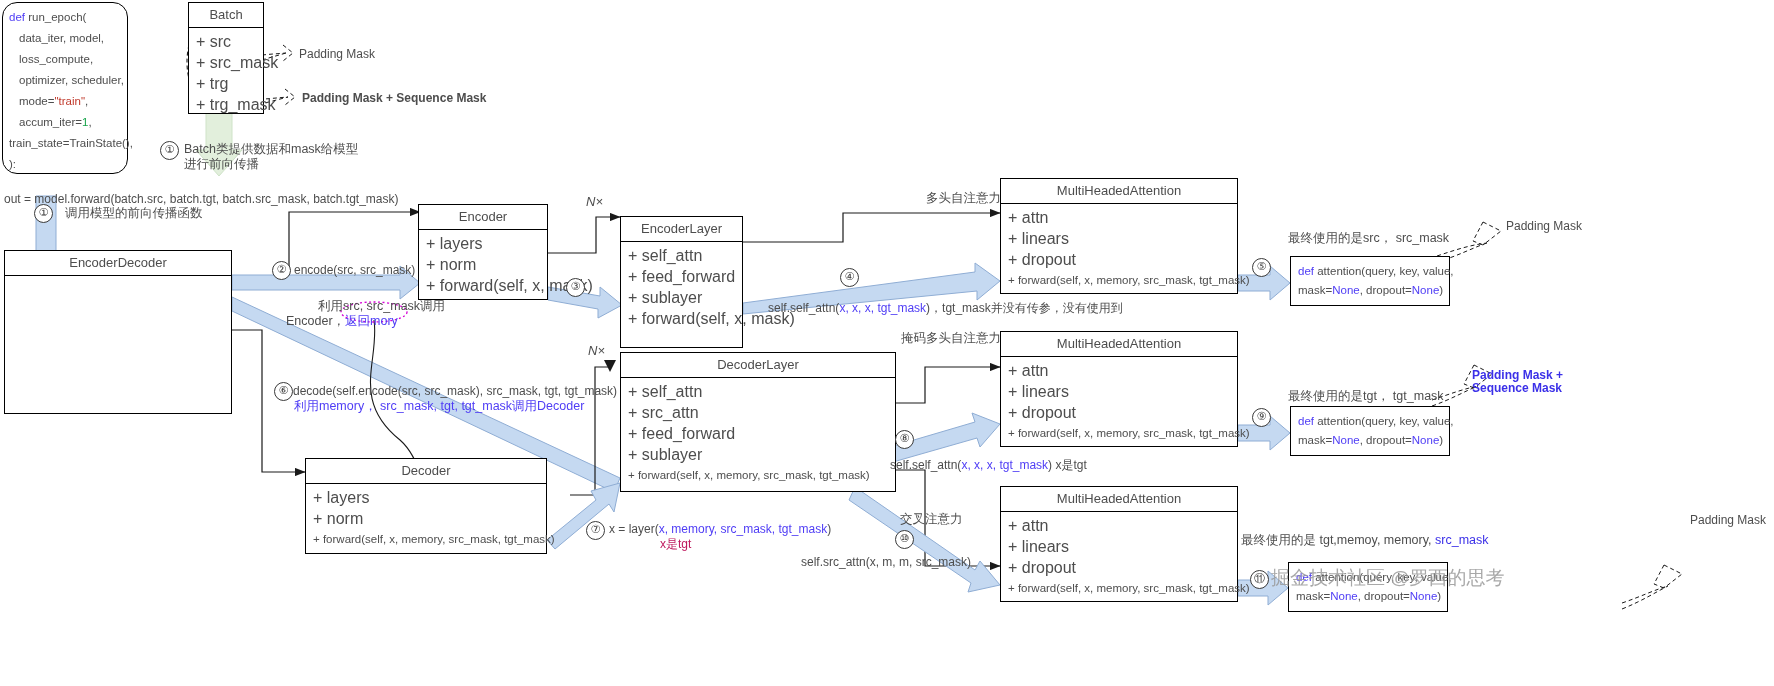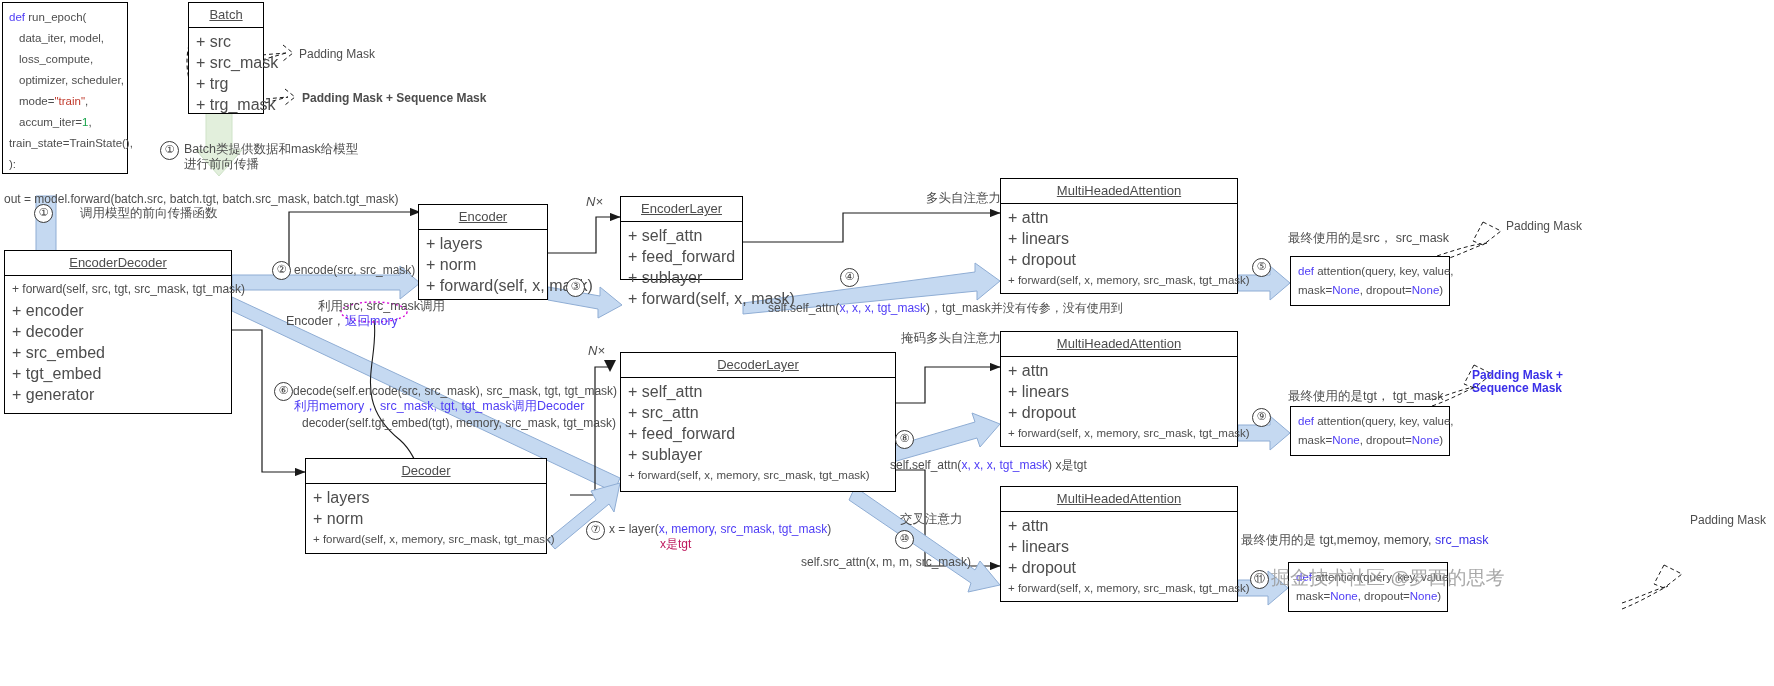--- a/index.html
+++ b/index.html
@@ -5,21 +5,21 @@
   html,body{margin:0;padding:0;background:#ffffff;}
   body{width:1774px;height:686px;position:relative;overflow:hidden;
        font-family:"Liberation Sans","DejaVu Sans",sans-serif;
        color:#4d4d4d;font-size:12px;}
   #stage{position:absolute;left:0;top:0;width:1774px;height:686px;}
   svg.layer{position:absolute;left:0;top:0;width:1774px;height:686px;pointer-events:none;}
 
   
   .uml{position:absolute;border:1.2px solid #000;background:#fff;box-sizing:border-box;}
   .uml .title{text-align:center;font-size:13px;color:#4d4d4d;padding:5px 0 5px;
-              border-bottom:1.2px solid #000;line-height:14px;text-decoration:underline;}
+              border-bottom:1.2px solid #000;line-height:14px;}
   .uml .rows{padding:3px 0 3px 0;}
   .uml .row{font-size:16px;color:#4d4d4d;padding:4px 0 4px 7px;line-height:13px;white-space:nowrap;}
 
   
   .codebox{position:absolute;border:1.2px solid #000;background:#fff;box-sizing:border-box;
            padding:6px 8px;font-size:12px;line-height:21px;color:#4d4d4d;}
   .codebox .ln{white-space:pre;}
   .kw{color:#4f3df5;}
   .str{color:#c0392b;}
   .num{color:#16a34a;}
@@ -118,21 +118,21 @@
     <path d="M1432,406 C 1452,399 1465,391 1478,386" fill="none" stroke="#1a1a1a" stroke-width="1" stroke-dasharray="4,3"></path>
     <polyline points="1474,365 1492,374 1474,388" fill="none" stroke="#1a1a1a" stroke-width="1" stroke-dasharray="4,3"></polyline>
     <polyline points="1474,365 1464,384 1474,388" fill="none" stroke="#1a1a1a" stroke-width="1" stroke-dasharray="4,3"></polyline>
 
     <path d="M1622,603 C 1640,597 1654,590 1668,586" fill="none" stroke="#1a1a1a" stroke-width="1" stroke-dasharray="4,3"></path>
     <path d="M1622,609 C 1642,601 1656,592 1668,586" fill="none" stroke="#1a1a1a" stroke-width="1" stroke-dasharray="4,3"></path>
     <polyline points="1664,565 1682,574 1664,588" fill="none" stroke="#1a1a1a" stroke-width="1" stroke-dasharray="4,3"></polyline>
     <polyline points="1664,565 1654,584 1664,588" fill="none" stroke="#1a1a1a" stroke-width="1" stroke-dasharray="4,3"></polyline>
   </svg>
 
-  <div class="codebox" style="left:2px;top:2px;width:126px;height:172px;padding:4px 6px;line-height:21px;font-size:11.5px;">
+  <div class="codebox" style="left:2px;top:2px;width:126px;height:172px;padding:4px 6px;line-height:21px;font-size:11.5px;border-radius:15px;">
     <div class="ln"><span class="kw">def</span><span> run_epoch(</span></div>
     <div class="ln" style="padding-left:10px">data_iter, model,</div>
     <div class="ln" style="padding-left:10px">loss_compute,</div>
     <div class="ln" style="padding-left:10px">optimizer, scheduler,</div>
     <div class="ln" style="padding-left:10px"><span>mode=</span><span class="str">"train"</span><span>,</span></div>
     <div class="ln" style="padding-left:10px"><span>accum_iter=</span><span class="num">1</span><span>,</span></div>
     <div class="ln">train_state=TrainState(),</div>
     <div class="ln">):</div>
   </div>
 
@@ -148,59 +148,50 @@
 
   <div class="lbl" style="left:299px;top:46px;">Padding Mask</div>
   <div class="lbl b" style="left:302px;top:90px;">Padding Mask + Sequence Mask</div>
 
   <div class="step" style="left:160px;top:141px;">①</div>
   <div class="lbl cjk" style="left:184px;top:141px;">Batch类提供数据和mask给模型</div>
   <div class="lbl cjk" style="left:184px;top:156px;">进行前向传播</div>
 
   <div class="lbl" style="left:4px;top:191px;">out = model.forward(batch.src, batch.tgt, batch.src_mask, batch.tgt_mask)</div>
   <div class="step" style="left:34px;top:204px;">①</div>
-  <div class="lbl cjk" style="left:80px;top:205px;">调用模型的前向传播函数</div>
+  <div class="lbl cjk" style="left:65px;top:205px;">调用模型的前向传播函数</div>
 
   <div class="uml" style="left:4px;top:250px;width:228px;height:164px;">
     <div class="title">EncoderDecoder</div>
-    <div class="rows">
-      <div class="row" style="font-size:12px">+ forward(self, src, tgt, src_mask, tgt_mask)</div>
-      <div class="row">+ encoder</div>
-      <div class="row">+ decoder</div>
-      <div class="row">+ src_embed</div>
-      <div class="row">+ tgt_embed</div>
-      <div class="row">+ generator</div>
-    </div>
   </div>
 
   <div class="step" style="left:272px;top:261px;">②</div>
   <div class="lbl" style="left:294px;top:262px;">encode(src, src_mask)</div>
   <div class="lbl cjk" style="left:286px;top:298px;margin-left:32px;">利用src, src_mask调用</div>
   <div class="lbl cjk" style="left:286px;top:313px;">
     <span>Encoder，</span><span class="blue">返回mory</span>
   </div>
 
   <div class="step" style="left:274px;top:382px;">⑥</div>
   <div class="lbl" style="left:293px;top:383px;">decode(self.encode(src, src_mask), src_mask, tgt, tgt_mask)</div>
   <div class="lbl cjk blue" style="left:294px;top:398px;color:#4f3df5;">利用memory， src_mask, tgt, tgt_mask调用Decoder</div>
-  <div class="lbl" style="left:302px;top:415px;">decoder(self.tgt_embed(tgt), memory, src_mask, tgt_mask)</div>
 
   <div class="uml" style="left:418px;top:204px;width:130px;height:96px;">
     <div class="title">Encoder</div>
     <div class="rows">
       <div class="row">+ layers</div>
       <div class="row">+ norm</div>
       <div class="row">+ forward(self, x, mask)</div>
     </div>
   </div>
   <div class="lbl" style="left:586px;top:194px;font-style:italic;font-size:13px;">N×</div>
 
   <div class="step" style="left:566px;top:278px;">③</div>
 
-  <div class="uml" style="left:620px;top:196px;width:123px;height:84px;">
+  <div class="uml" style="left:620px;top:216px;width:123px;height:132px;">
     <div class="title">EncoderLayer</div>
     <div class="rows">
       <div class="row">+ self_attn</div>
       <div class="row">+ feed_forward</div>
       <div class="row">+ sublayer</div>
       <div class="row">+ forward(self, x, mask)</div>
     </div>
   </div>
 
   <div class="lbl cjk" style="left:926px;top:190px;">多头自注意力</div>

